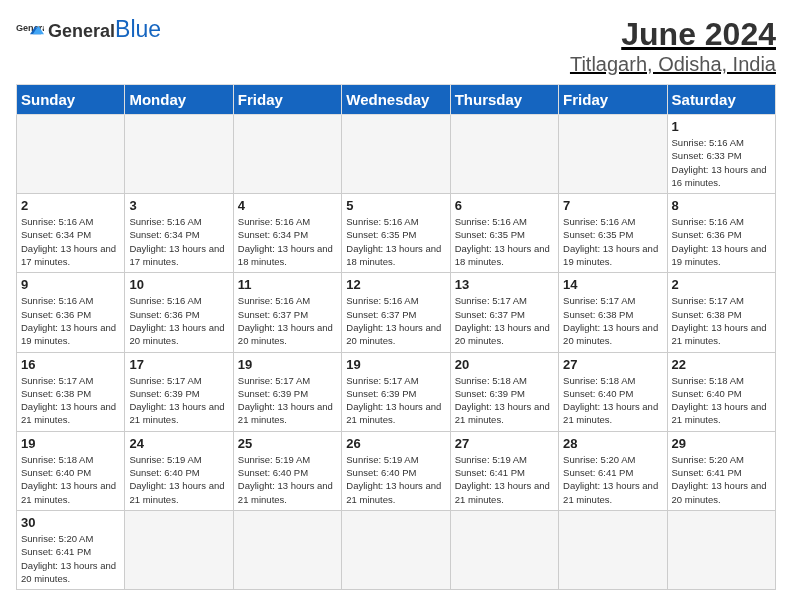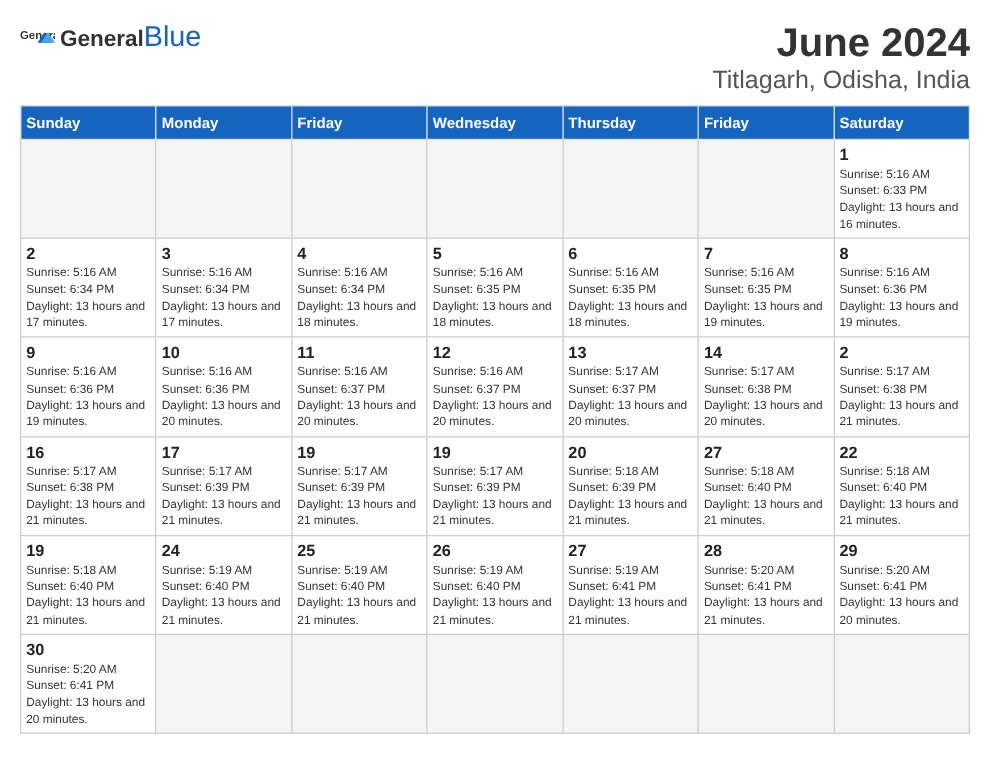--- a/index.html
+++ b/index.html
@@ -20,39 +20,40 @@
       display: flex;
       align-items: center;
       gap: 4px;
     }
     .logo-icon {
       width: 28px;
       height: 20px;
     }
     .title-area {
       text-align: right;
+      text-decoration: underline;
     }
     .month-title {
       font-size: 32px;
       font-weight: bold;
       color: #333;
     }
     .location-title {
       font-size: 20px;
       color: #555;
     }
     .calendar-table {
       width: 100%;
       border-collapse: collapse;
       table-layout: fixed;
     }
     .calendar-table thead tr th {
       background-color: #1565c0;
       color: #fff;
-      font-size: 12px;
+      font-size: 15px;
       font-weight: bold;
       padding: 6px 4px;
       text-align: left;
       border: 1px solid #ddd;
     }
     .calendar-table tbody tr td {
       border: 1px solid #ccc;
       vertical-align: top;
       padding: 4px;
       font-size: 10px;

